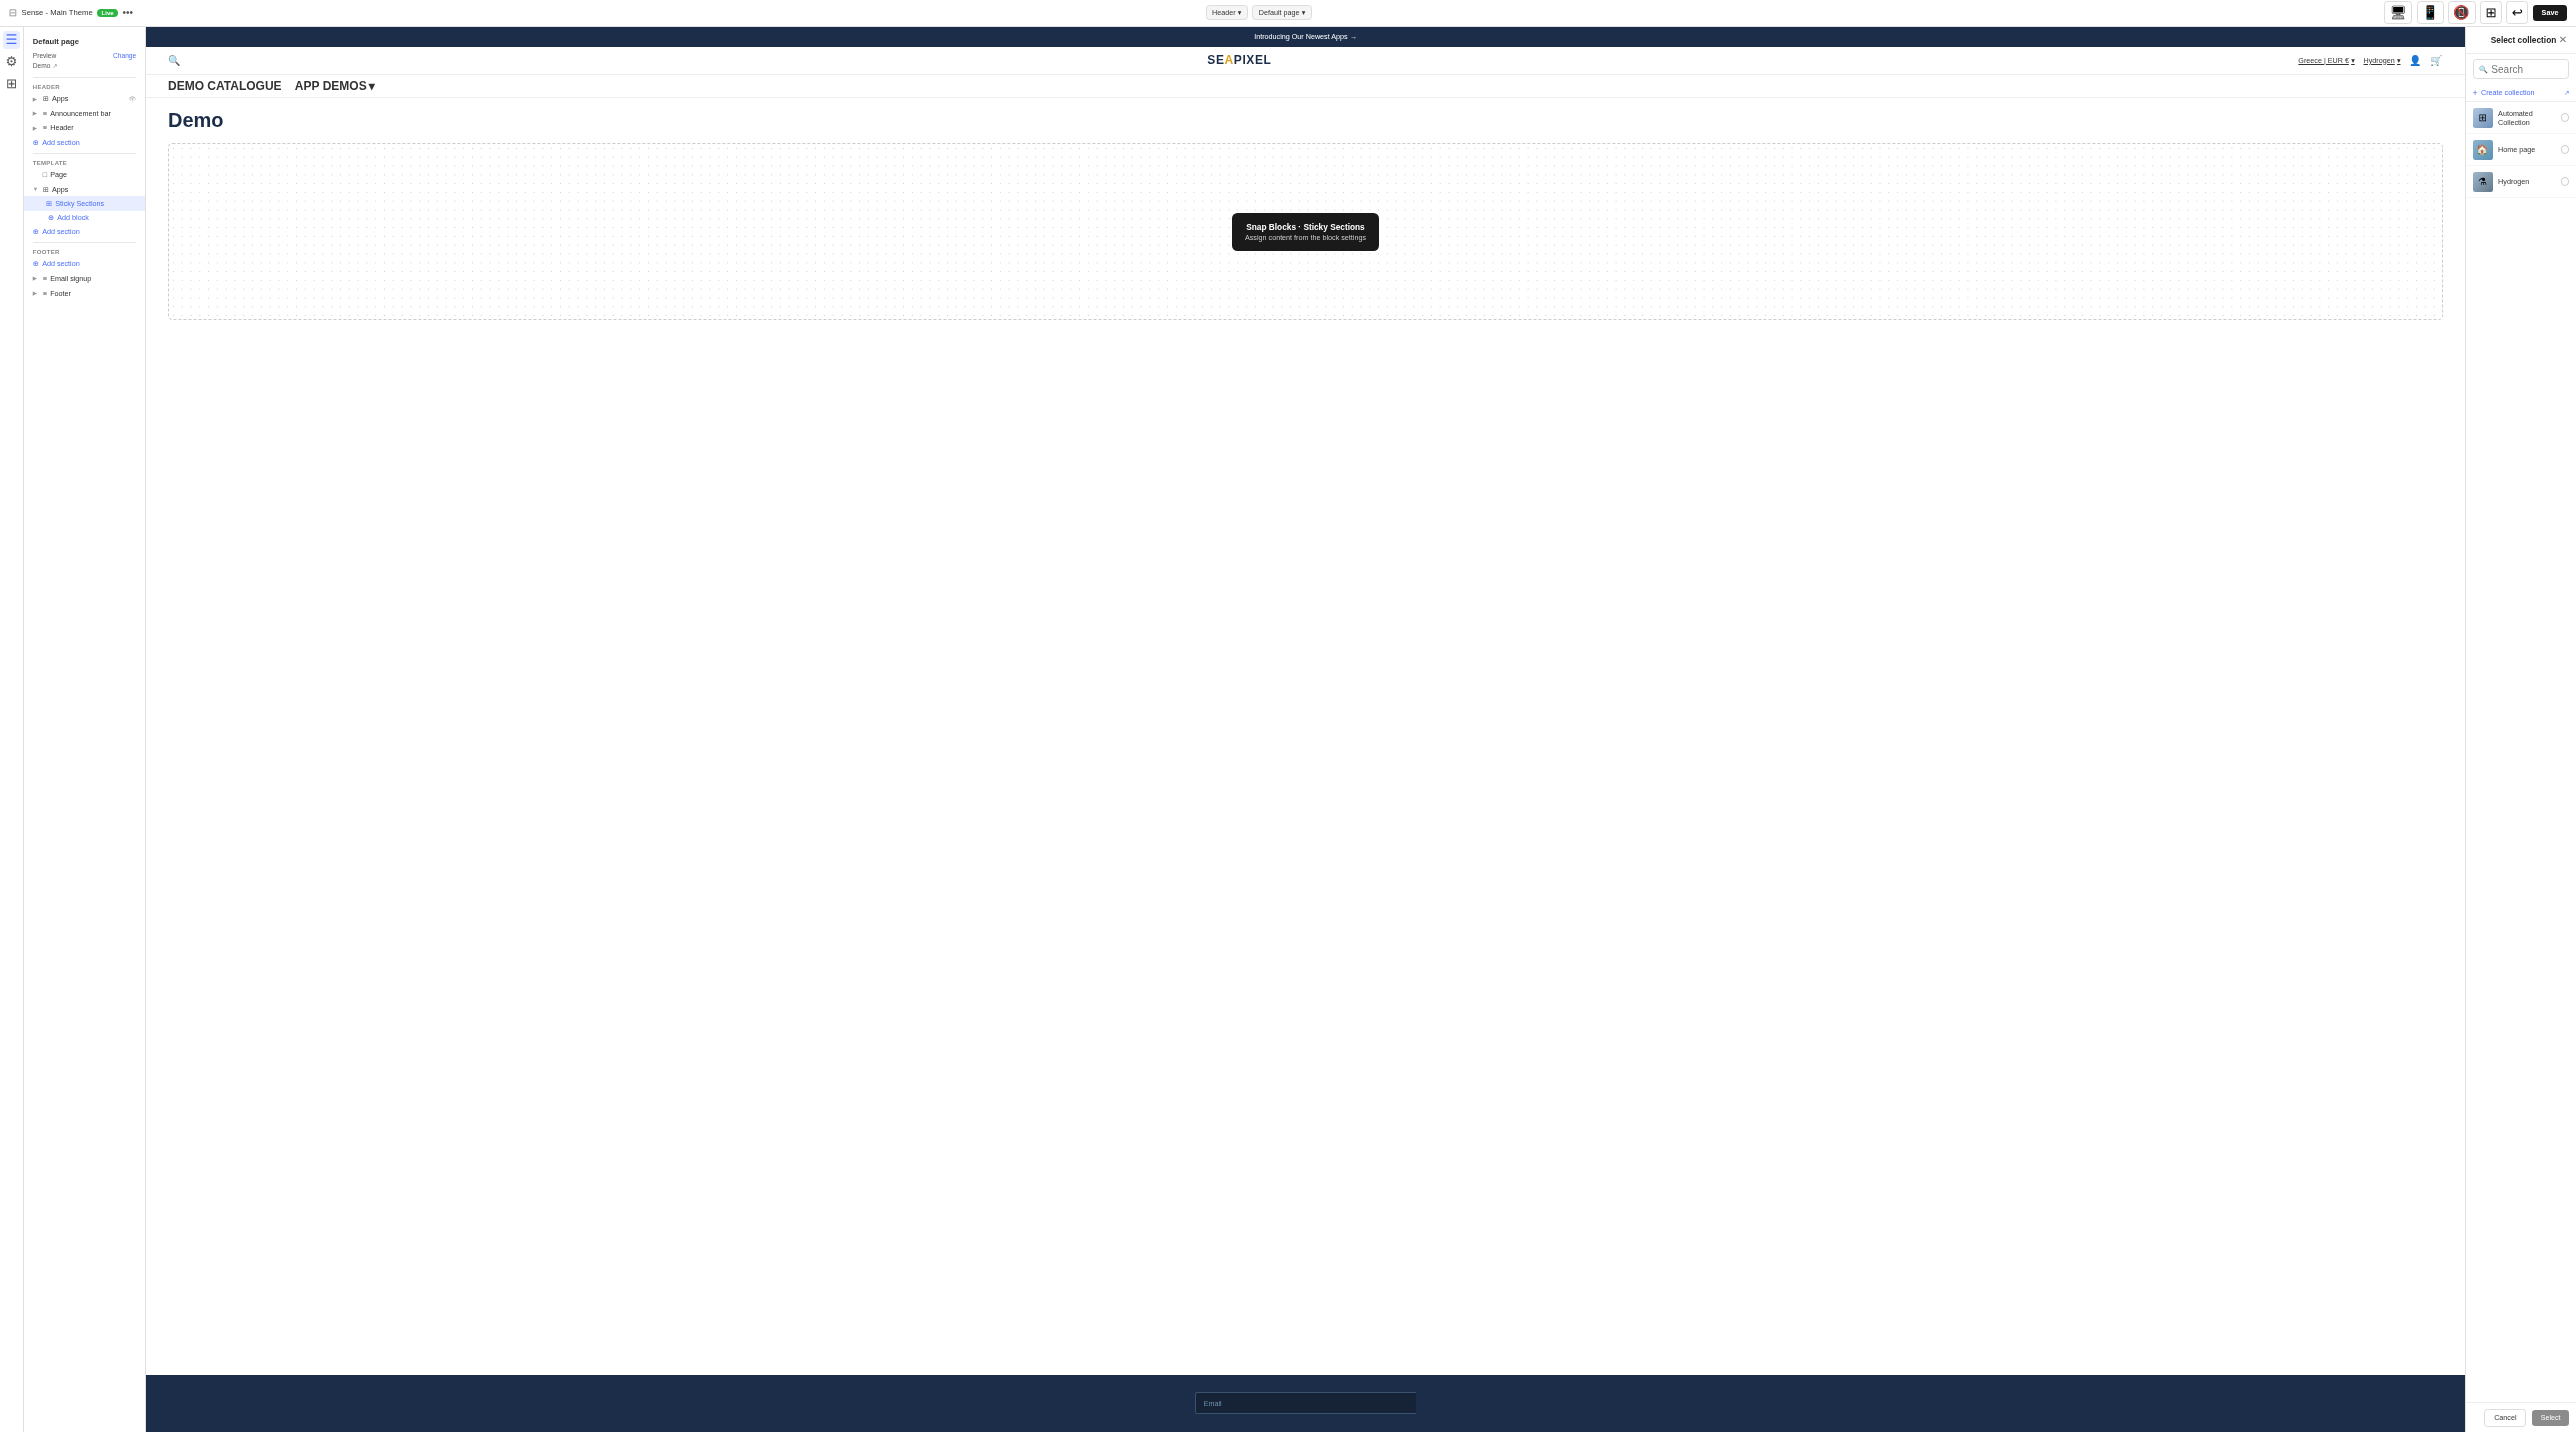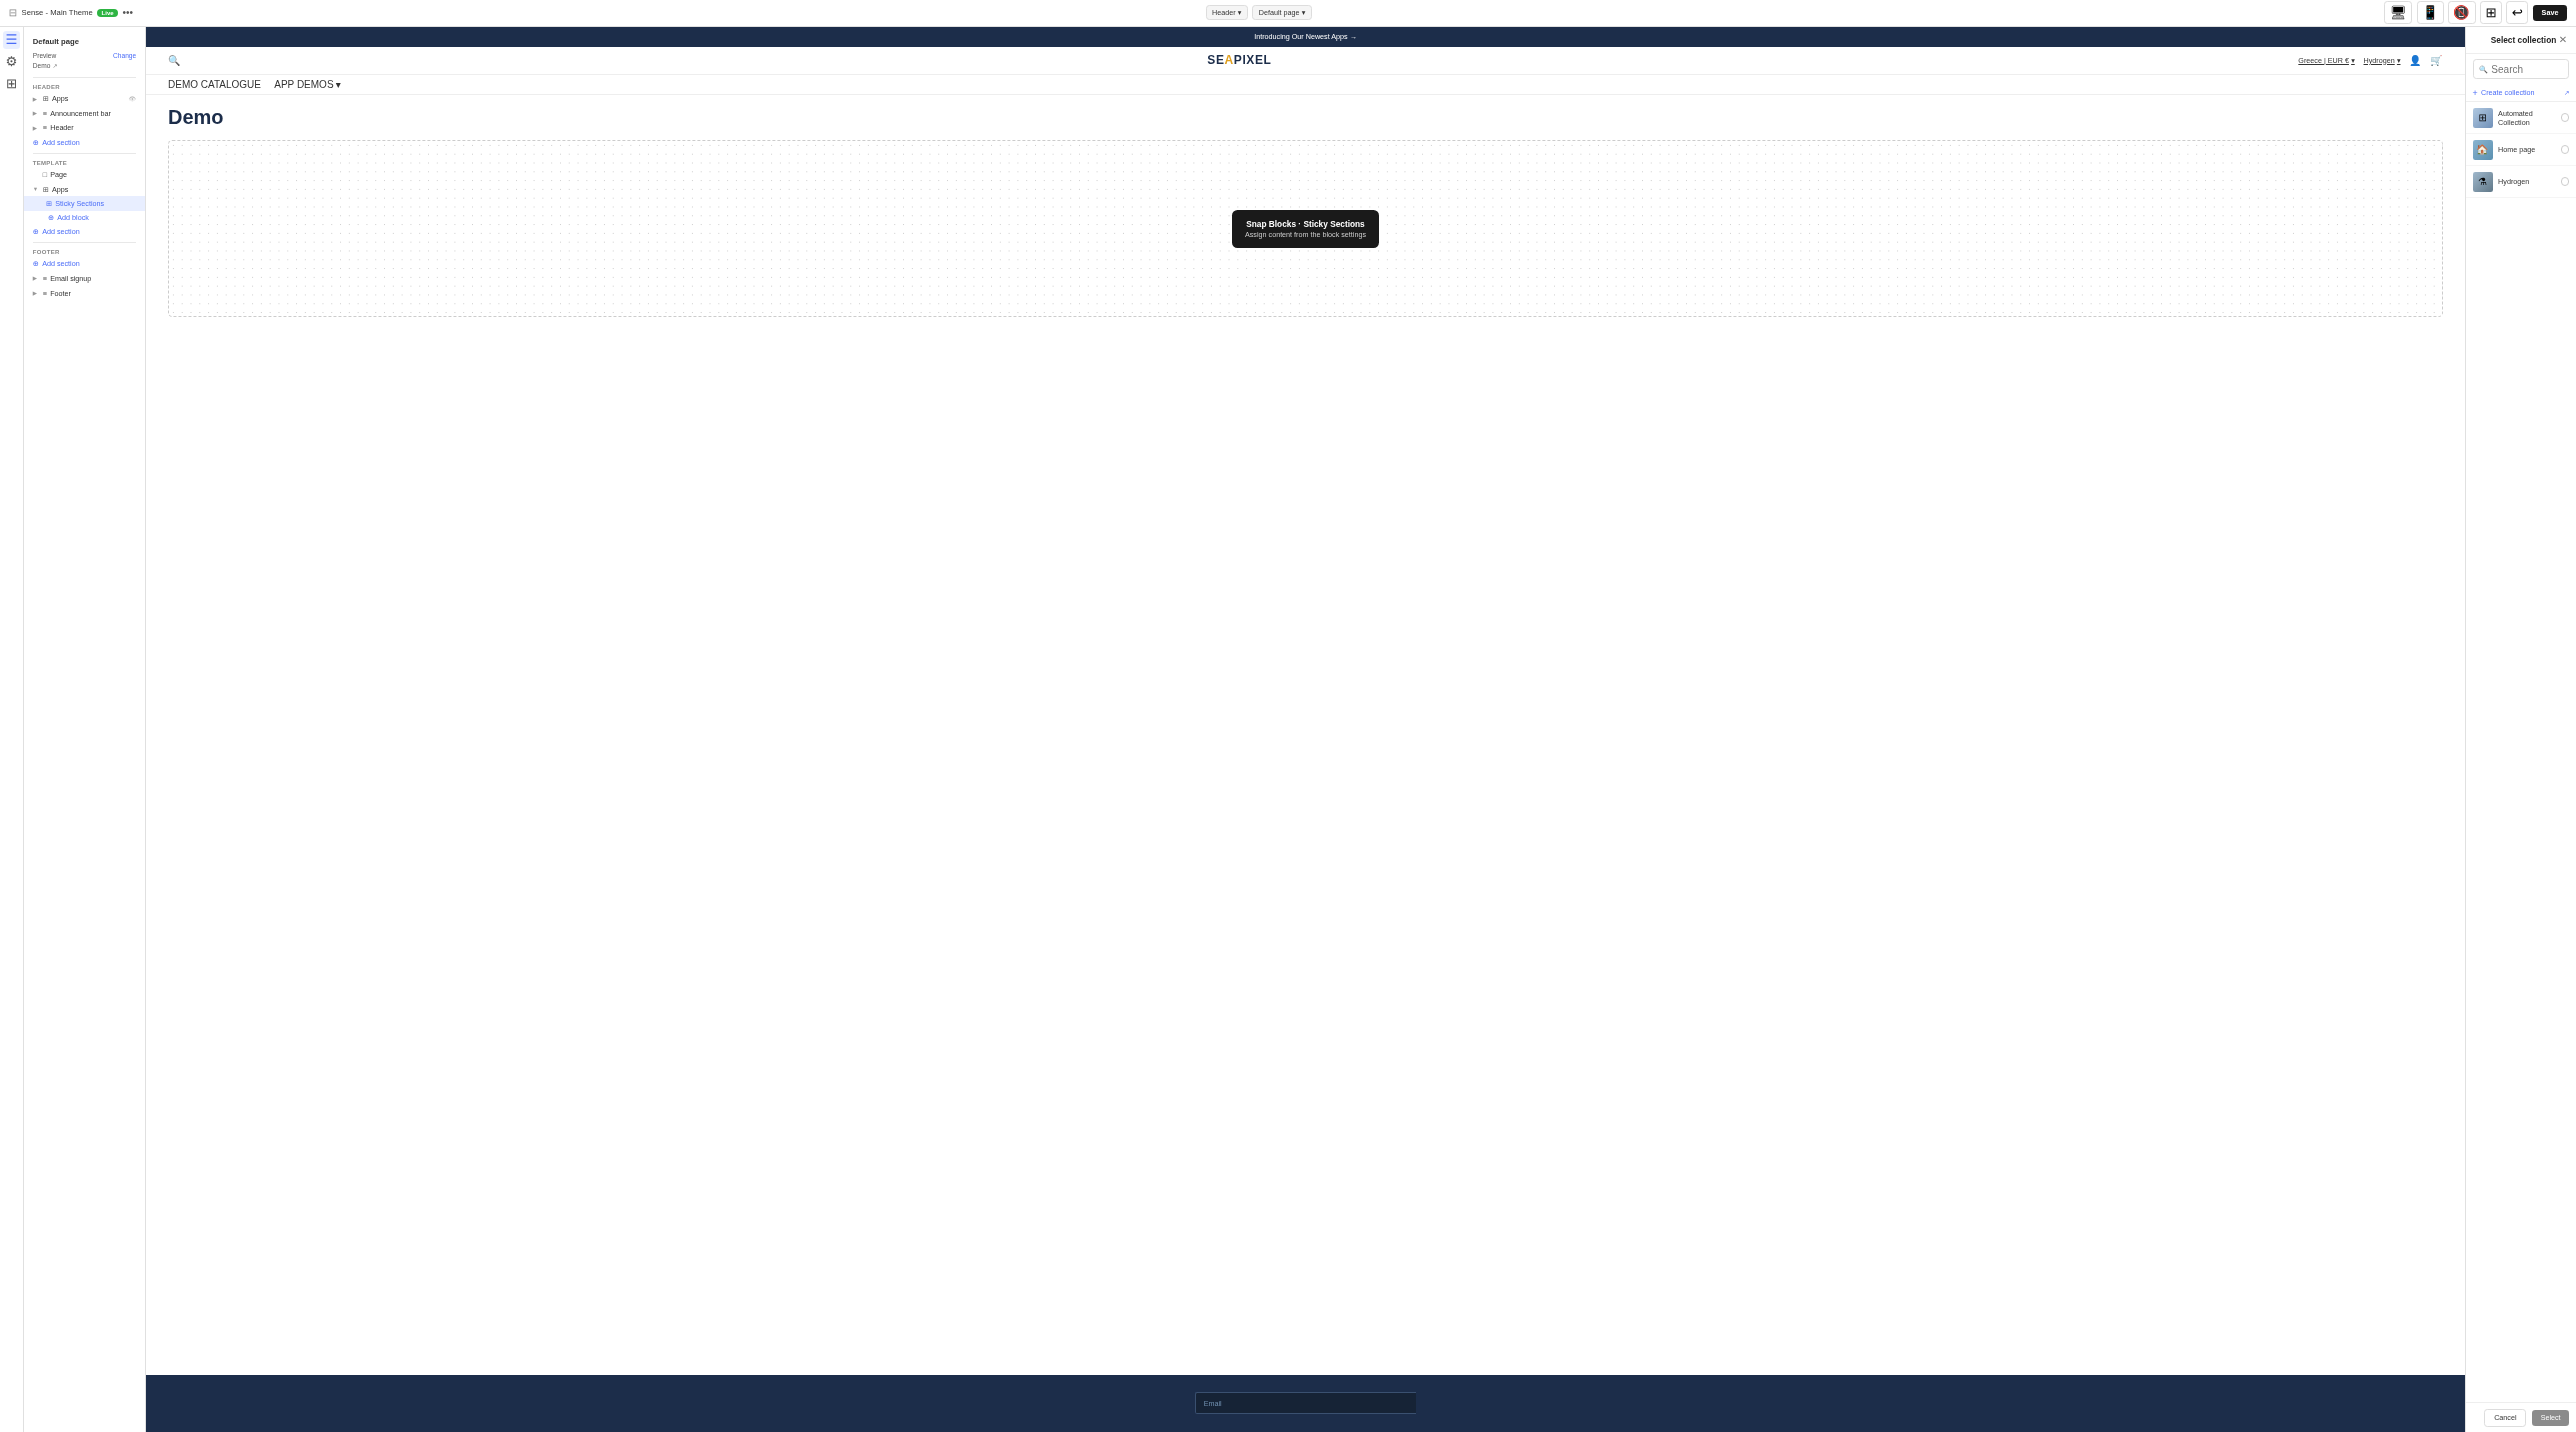--- a/index.html
+++ b/index.html
@@ -94,21 +94,21 @@
     }
     .store-nav {
       display: flex; align-items: center; justify-content: space-between;
       padding: 6.6px 22px; border-bottom: 0.6px solid #eee;
     }
     .store-nav-icons { display: flex; align-items: center; gap: 6.6px; color: #555; }
     .store-logo { font-size: 12px; font-weight: 700; color: #1c2d4a; letter-spacing: 0.6px; }
     .store-logo span { color: #e0a020; }
     .store-lang { display: flex; align-items: center; gap: 2.2px; font-size: 7.2px; color: #333; text-decoration: underline; }
     .store-menu { display: flex; gap: 13.3px; padding: 4.4px 22px; border-bottom: 0.6px solid #eee; }
-    .store-menu a { font-size: 10px; color: #333; text-decoration: none; display: flex; align-items: center; gap: 2.2px; }
+    .store-menu a { font-size: 12px; color: #333; text-decoration: none; display: flex; align-items: center; gap: 2.2px; font-weight: bold; }
 
     
     .page-demo-title { padding: 11px 22px; font-size: 20px; font-weight: 700; color: #1c2d4a; }
 
     
     .dotted-area {
       margin: 0 22px 11px;
       background-image: radial-gradient(circle, #ccc 0.6px, transparent 0.6px);
       background-size: 8.8px 8.8px;
       border: 0.6px dashed #ccc; border-radius: 4.4px;

